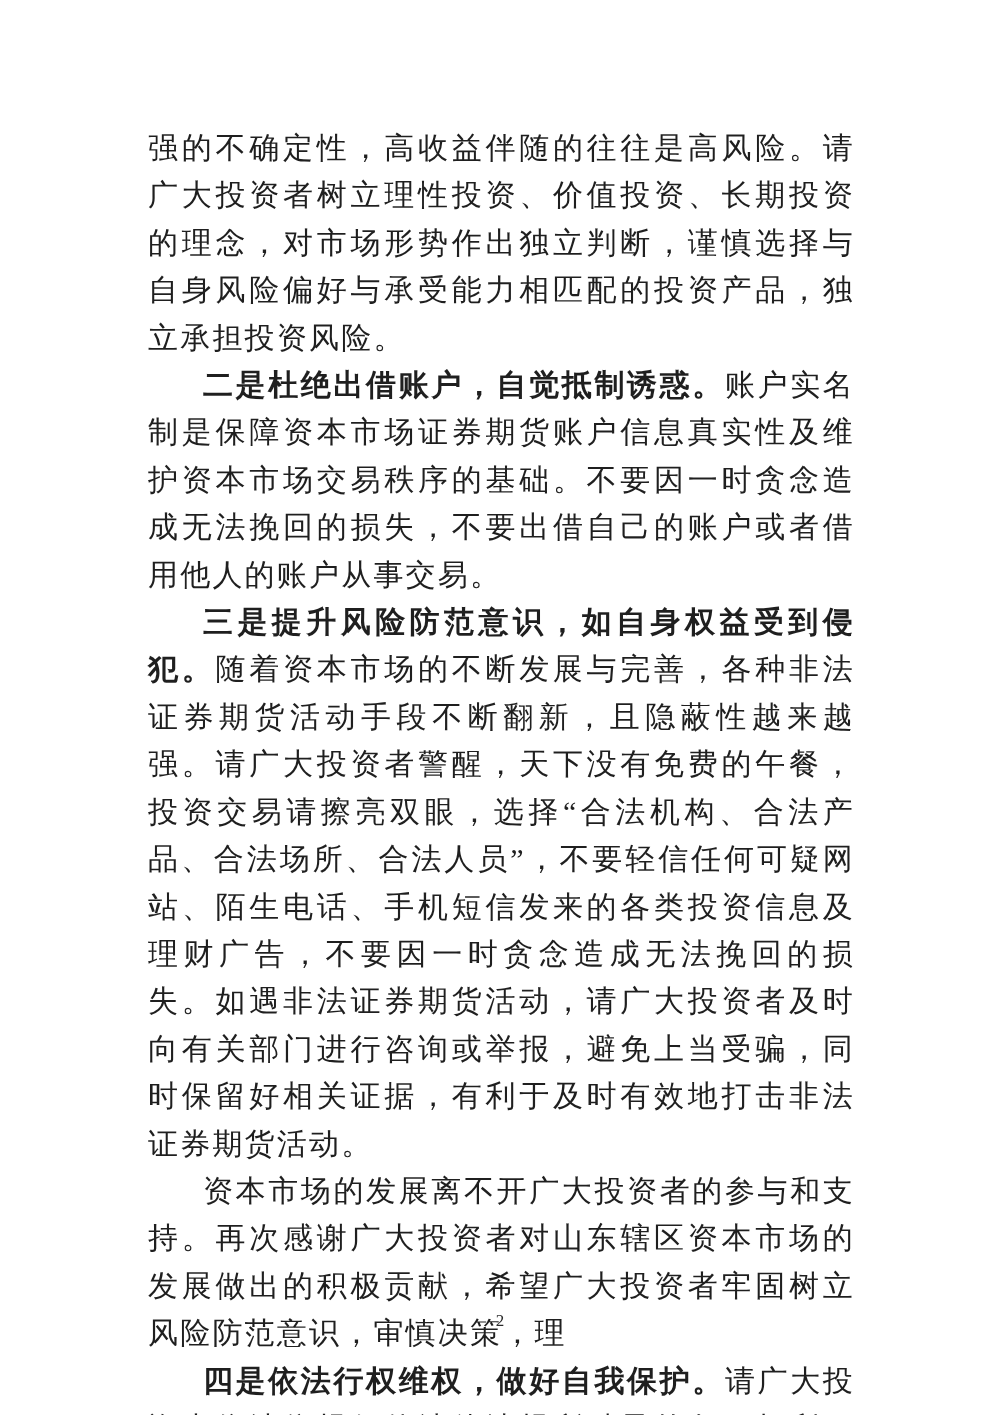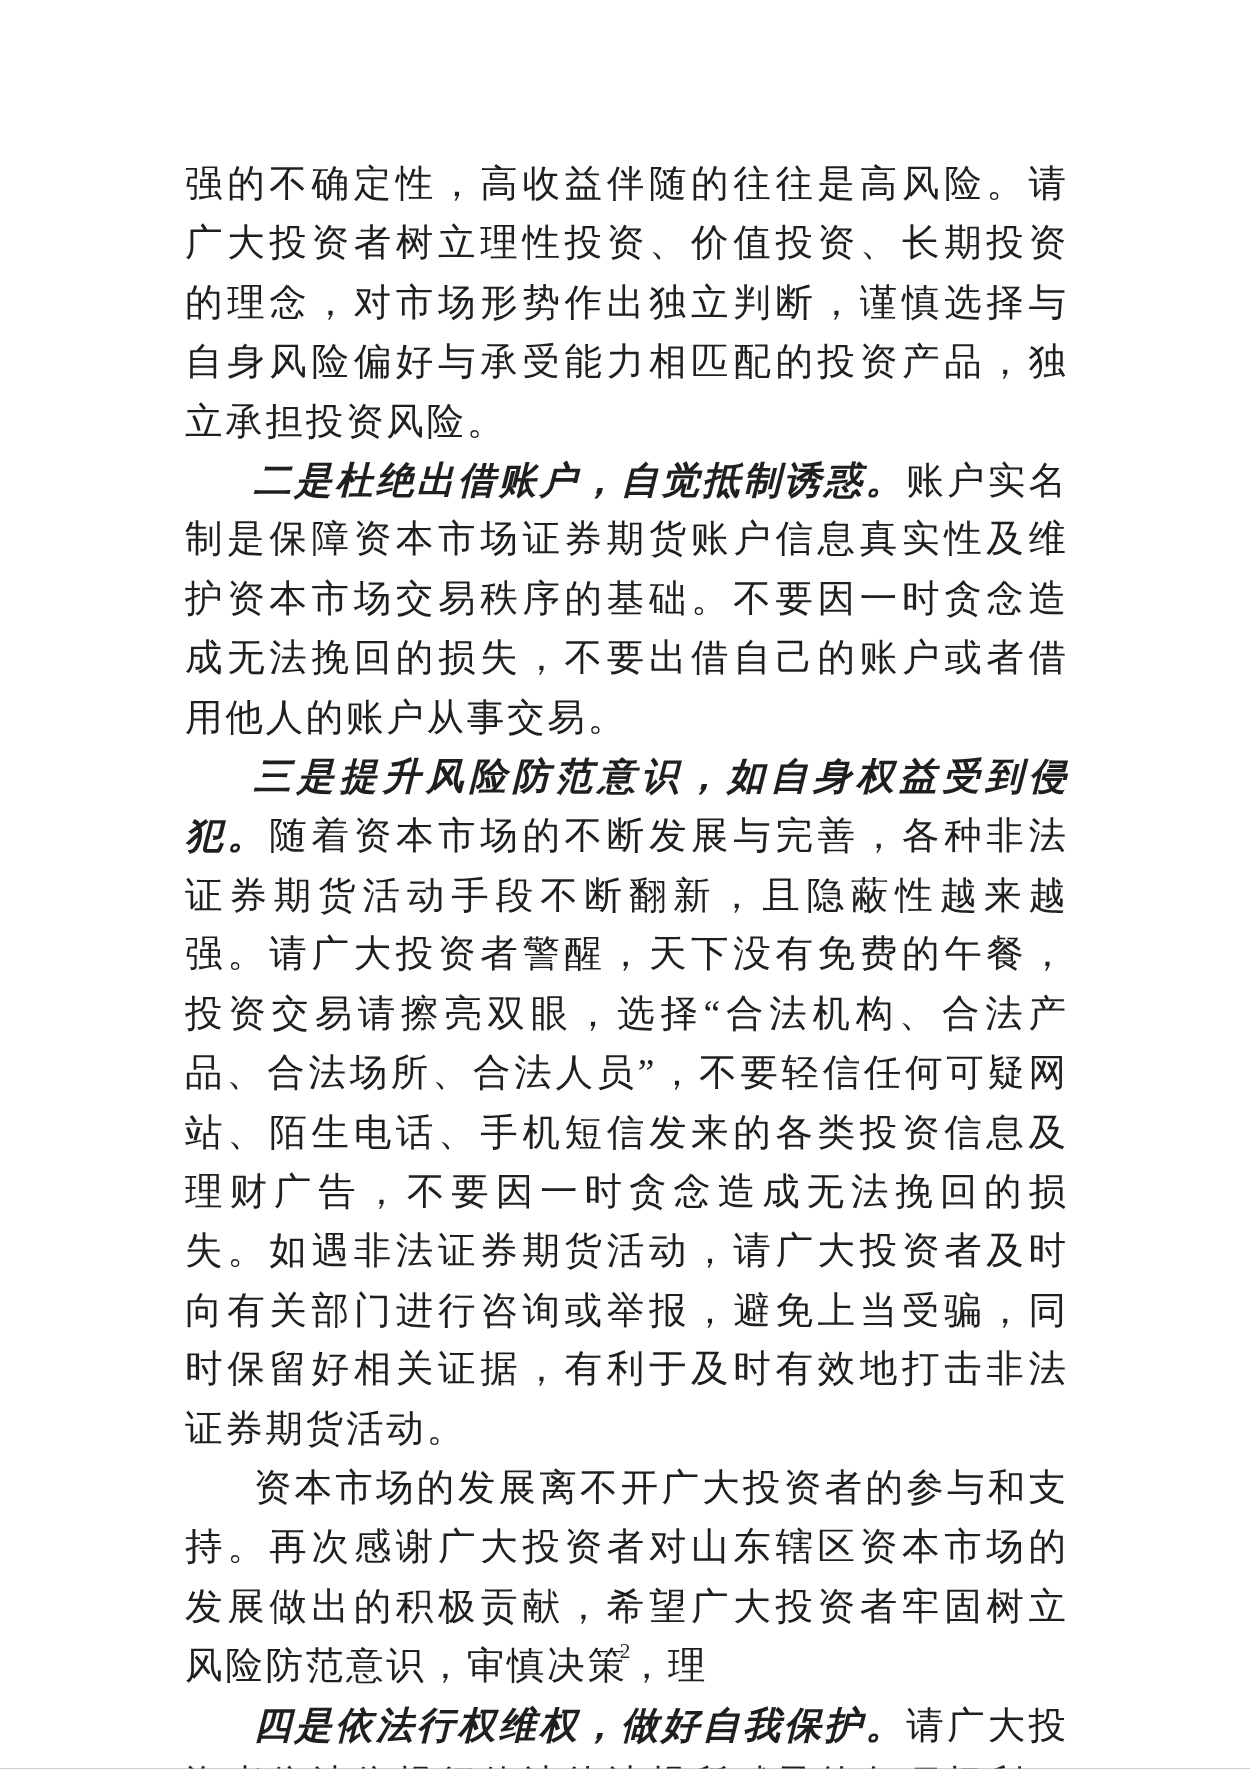--- a/index.html
+++ b/index.html
@@ -31,21 +31,20 @@
   .para {
     margin: 0;
     padding: 0;
     text-indent: 55px;
   }
   .para.no-indent {
     text-indent: 0;
   }
   .para-lead {
     font-weight: bold;
-    font-style: italic;
   }
   .page-number {
     position: absolute;
     left: 0;
     right: 0;
     top: 1310px;
     text-align: center;
     font-size: 17px;
     line-height: 22px;
     color: #2b2b2b;

